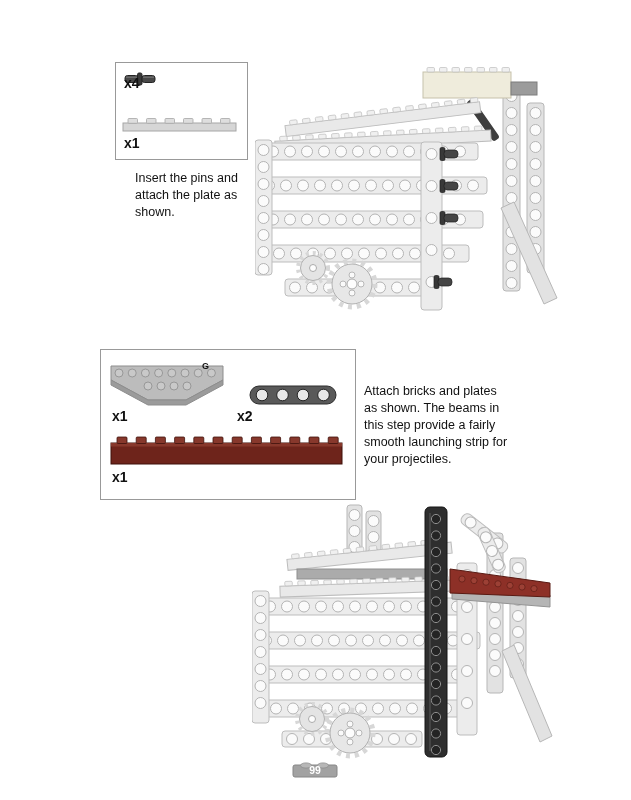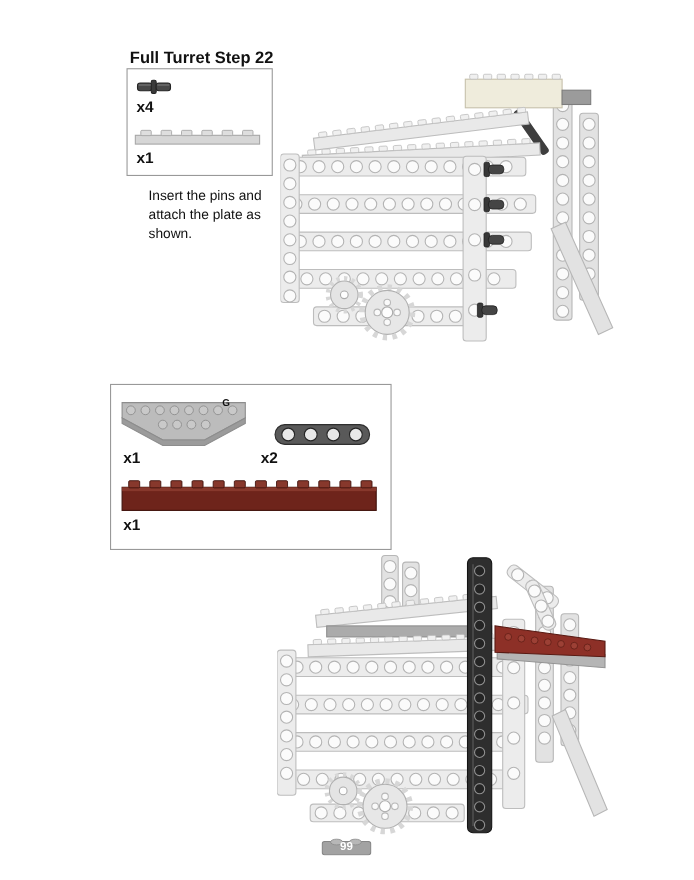--- a/index.html
+++ b/index.html
@@ -58,31 +58,30 @@
       </g>
       <g id="gearSm">
         <circle r="15" fill="none" stroke="#d7d7d7" stroke-width="4" stroke-dasharray="3 4"></circle>
         <circle r="12.5" fill="#e4e4e4" stroke="#b0b0b0"></circle>
         <circle r="3.5" fill="#fdfdfd" stroke="#ababab"></circle>
       </g>
     </defs>
   </svg>
 
 
-  <div class="abs step-title" style="left:118px;top:44px">Full Turret Step 22</div>
 
   <div class="abs parts-box" style="left:115px;top:62px;width:133px;height:98px">
     <svg class="abs" style="left:7px;top:7px" width="36" height="18" viewBox="0 0 36 18">
       <rect x="2" y="5.5" width="13" height="7" rx="2.5" fill="#484848" stroke="#242424"></rect>
       <rect x="14.5" y="3" width="4.5" height="12" rx="1.5" fill="#3a3a3a" stroke="#242424"></rect>
       <rect x="19" y="5.5" width="13" height="7" rx="2.5" fill="#484848" stroke="#242424"></rect>
       <rect x="3" y="6.5" width="11" height="1.5" fill="#6a6a6a"></rect>
       <rect x="20" y="6.5" width="11" height="1.5" fill="#6a6a6a"></rect>
     </svg>
-    <div class="abs qty" style="left:8px;top:26px">x4</div>
+    <div class="abs qty" style="left:8px;top:12px">x4</div>
     <svg class="abs" style="left:6px;top:52px" width="116" height="17" viewBox="0 0 116 17">
       <rect x="1" y="8" width="113" height="8" fill="#d6d6d6" stroke="#a6a6a6"></rect>
       <g>
           <use href="#slp" xlink:href="#slp" x="6" y="3.5"></use>
           <use href="#slp" xlink:href="#slp" x="24.5" y="3.5"></use>
           <use href="#slp" xlink:href="#slp" x="43" y="3.5"></use>
           <use href="#slp" xlink:href="#slp" x="61.5" y="3.5"></use>
           <use href="#slp" xlink:href="#slp" x="80" y="3.5"></use>
           <use href="#slp" xlink:href="#slp" x="98.5" y="3.5"></use>
         </g>
@@ -328,20 +327,21 @@
           <use href="#rst" xlink:href="#rst" x="141.4" y="5"></use>
           <use href="#rst" xlink:href="#rst" x="160.6" y="5"></use>
           <use href="#rst" xlink:href="#rst" x="179.79999999999998" y="5"></use>
           <use href="#rst" xlink:href="#rst" x="199" y="5"></use>
           <use href="#rst" xlink:href="#rst" x="218.2" y="5"></use>
         </g>
     </svg>
     <div class="abs qty" style="left:11px;top:119px">x1</div>
   </div>
 
+  <div class="abs instr" style="left:364px;top:383px;width:146px">Attach bricks and plates as shown. The beams in this step provide a fairly smooth launching strip for your projectiles.</div>
 
   <svg class="abs" style="left:252px;top:503px" width="350" height="258" viewBox="0 0 350 258">
 
     <rect class="bL2" x="235" y="30" width="16" height="160" rx="3"></rect>
     <g>
         <use href="#hl" xlink:href="#hl" x="243" y="40"></use>
         <use href="#hl" xlink:href="#hl" x="243" y="56"></use>
         <use href="#hl" xlink:href="#hl" x="243" y="72"></use>
         <use href="#hl" xlink:href="#hl" x="243" y="88"></use>
         <use href="#hl" xlink:href="#hl" x="243" y="104"></use>

